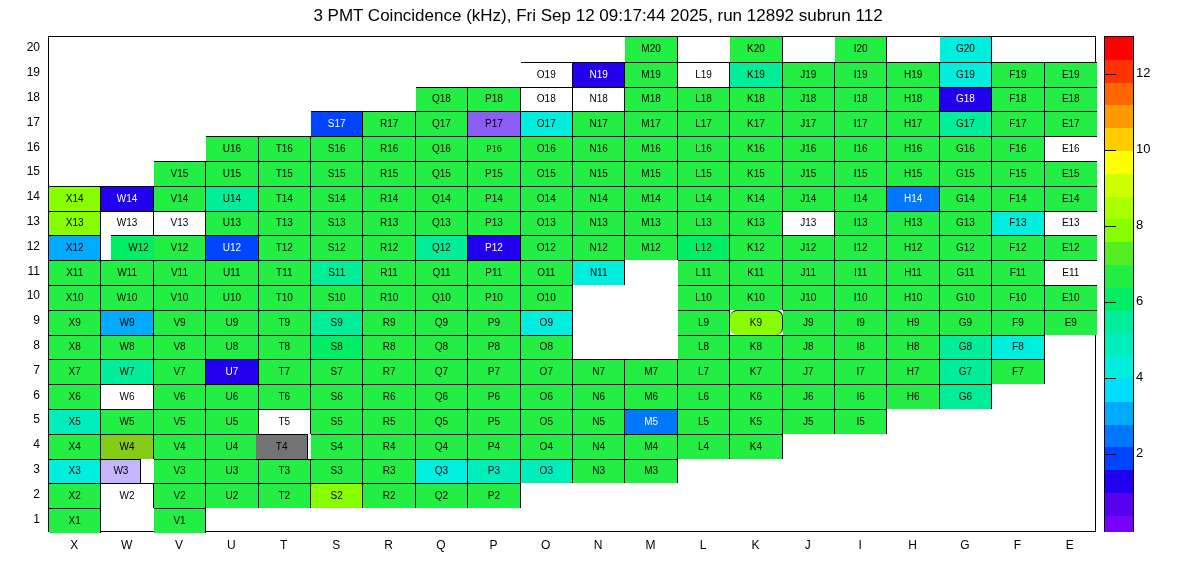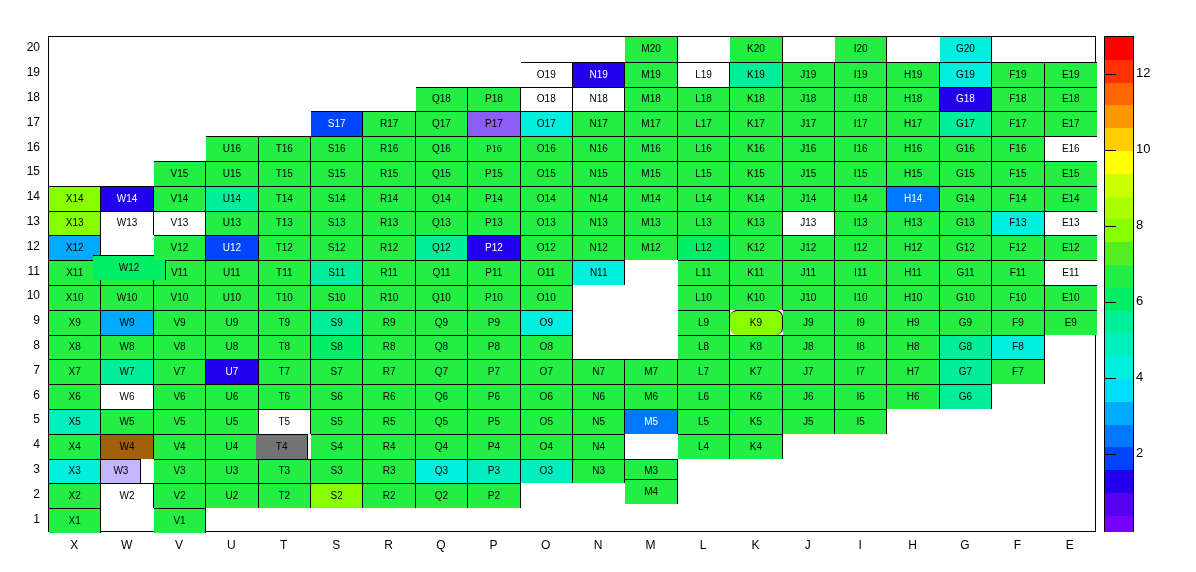--- a/index.html
+++ b/index.html
@@ -45,20 +45,21 @@
     position:absolute;left:1136px;font-size:13px;
   }
   .ctickline{
     position:absolute;left:1104px;width:12px;height:1px;background:#000;
   }
 </style>
 </head>
 <body>
 
 <div id="root">
+  <div id="title">3 PMT Coincidence (kHz), Fri Sep 12 09:17:44 2025, run 12892 subrun 112</div>
 
   <div id="plot">
     <div id="grid">
         <div class="cell" style="left: 0px; top: 471.2px; width: 52.4px; height: 24.8px; background: rgb(34, 238, 68); color: rgb(0, 0, 0);">X1</div>
         <div class="cell" style="left: 104.8px; top: 471.2px; width: 52.4px; height: 24.8px; background: rgb(34, 238, 68); color: rgb(0, 0, 0);">V1</div>
         <div class="cell" style="left: 0px; top: 446.4px; width: 52.4px; height: 24.8px; background: rgb(34, 238, 68); color: rgb(0, 0, 0);">X2</div>
         <div class="cell" style="left: 52.4px; top: 446.4px; width: 52.4px; height: 24.8px; background: rgb(255, 255, 255); color: rgb(0, 0, 0);">W2</div>
         <div class="cell" style="left: 104.8px; top: 446.4px; width: 52.4px; height: 24.8px; background: rgb(34, 238, 68); color: rgb(0, 0, 0);">V2</div>
         <div class="cell" style="left: 157.2px; top: 446.4px; width: 52.4px; height: 24.8px; background: rgb(34, 238, 68); color: rgb(0, 0, 0);">U2</div>
         <div class="cell" style="left: 209.6px; top: 446.4px; width: 52.4px; height: 24.8px; background: rgb(34, 238, 68); color: rgb(0, 0, 0);">T2</div>
@@ -72,31 +73,31 @@
         <div class="cell" style="left: 157.2px; top: 421.6px; width: 52.4px; height: 24.8px; background: rgb(34, 238, 68); color: rgb(0, 0, 0);">U3</div>
         <div class="cell" style="left: 209.6px; top: 421.6px; width: 52.4px; height: 24.8px; background: rgb(34, 238, 68); color: rgb(0, 0, 0);">T3</div>
         <div class="cell" style="left: 262px; top: 421.6px; width: 52.4px; height: 24.8px; background: rgb(34, 238, 68); color: rgb(0, 0, 0);">S3</div>
         <div class="cell" style="left: 314.4px; top: 421.6px; width: 52.4px; height: 24.8px; background: rgb(34, 238, 68); color: rgb(0, 0, 0);">R3</div>
         <div class="cell" style="left: 366.8px; top: 421.6px; width: 52.4px; height: 24.8px; background: rgb(0, 238, 221); color: rgb(0, 0, 0);">Q3</div>
         <div class="cell" style="left: 419.2px; top: 421.6px; width: 52.4px; height: 24.8px; background: rgb(0, 238, 187); color: rgb(0, 0, 0);">P3</div>
         <div class="cell" style="left: 471.6px; top: 421.6px; width: 52.4px; height: 24.8px; background: rgb(0, 238, 187); color: rgb(0, 0, 0);">O3</div>
         <div class="cell" style="left: 524px; top: 421.6px; width: 52.4px; height: 24.8px; background: rgb(34, 238, 68); color: rgb(0, 0, 0);">N3</div>
         <div class="cell" style="left: 576.4px; top: 421.6px; width: 52.4px; height: 24.8px; background: rgb(34, 238, 68); color: rgb(0, 0, 0);">M3</div>
         <div class="cell" style="left: 0px; top: 396.8px; width: 52.4px; height: 24.8px; background: rgb(34, 238, 68); color: rgb(0, 0, 0);">X4</div>
-        <div class="cell" style="left: 52.4px; top: 396.8px; width: 52.4px; height: 24.8px; background: #a16207; color: rgb(0, 0, 0); text-align: right;">W4</div>
+        <div class="cell" style="left: 52.4px; top: 396.8px; width: 52.4px; height: 24.8px; background: #84cc16; color: rgb(0, 0, 0); text-align: right;">W4</div>
         <div class="cell" style="left: 104.8px; top: 396.8px; width: 52.4px; height: 24.8px; background: rgb(34, 238, 68); color: rgb(0, 0, 0);">V4</div>
         <div class="cell" style="left: 157.2px; top: 396.8px; width: 52.4px; height: 24.8px; background: rgb(34, 238, 68); color: rgb(0, 0, 0);">U4</div>
         <div class="cell" style="left: 207px; top: 396.8px; width: 52.4px; height: 24.8px; background: #737373; color: rgb(0, 0, 0); text-align: right;">T4</div>
         <div class="cell" style="left: 262px; top: 396.8px; width: 52.4px; height: 24.8px; background: rgb(34, 238, 68); color: rgb(0, 0, 0);">S4</div>
         <div class="cell" style="left: 314.4px; top: 396.8px; width: 52.4px; height: 24.8px; background: rgb(34, 238, 68); color: rgb(0, 0, 0);">R4</div>
         <div class="cell" style="left: 366.8px; top: 396.8px; width: 52.4px; height: 24.8px; background: rgb(34, 238, 68); color: rgb(0, 0, 0);">Q4</div>
         <div class="cell" style="left: 419.2px; top: 396.8px; width: 52.4px; height: 24.8px; background: rgb(34, 238, 68); color: rgb(0, 0, 0);">P4</div>
         <div class="cell" style="left: 471.6px; top: 396.8px; width: 52.4px; height: 24.8px; background: rgb(34, 238, 68); color: rgb(0, 0, 0);">O4</div>
         <div class="cell" style="left: 524px; top: 396.8px; width: 52.4px; height: 24.8px; background: rgb(34, 238, 68); color: rgb(0, 0, 0);">N4</div>
-        <div class="cell" style="left: 576.4px; top: 396.8px; width: 52.4px; height: 24.8px; background: rgb(34, 238, 68); color: rgb(0, 0, 0); margin-top: 45px;">M4</div>
+        <div class="cell" style="left: 576.4px; top: 396.8px; width: 52.4px; height: 24.8px; background: rgb(34, 238, 68); color: rgb(0, 0, 0);">M4</div>
         <div class="cell" style="left: 628.8px; top: 396.8px; width: 52.4px; height: 24.8px; background: rgb(34, 238, 68); color: rgb(0, 0, 0);">L4</div>
         <div class="cell" style="left: 681.2px; top: 396.8px; width: 52.4px; height: 24.8px; background: rgb(34, 238, 68); color: rgb(0, 0, 0);">K4</div>
         <div class="cell" style="left: 0px; top: 372px; width: 52.4px; height: 24.8px; background: rgb(0, 238, 187); color: rgb(0, 0, 0);">X5</div>
         <div class="cell" style="left: 52.4px; top: 372px; width: 52.4px; height: 24.8px; background: rgb(34, 238, 68); color: rgb(0, 0, 0);">W5</div>
         <div class="cell" style="left: 104.8px; top: 372px; width: 52.4px; height: 24.8px; background: rgb(34, 238, 68); color: rgb(0, 0, 0);">V5</div>
         <div class="cell" style="left: 157.2px; top: 372px; width: 52.4px; height: 24.8px; background: rgb(34, 238, 68); color: rgb(0, 0, 0);">U5</div>
         <div class="cell" style="left: 209.6px; top: 372px; width: 52.4px; height: 24.8px; background: rgb(255, 255, 255); color: rgb(0, 0, 0);">T5</div>
         <div class="cell" style="left: 262px; top: 372px; width: 52.4px; height: 24.8px; background: rgb(34, 238, 68); color: rgb(0, 0, 0);">S5</div>
         <div class="cell" style="left: 314.4px; top: 372px; width: 52.4px; height: 24.8px; background: rgb(34, 238, 68); color: rgb(0, 0, 0);">R5</div>
         <div class="cell" style="left: 366.8px; top: 372px; width: 52.4px; height: 24.8px; background: rgb(34, 238, 68); color: rgb(0, 0, 0);">Q5</div>
@@ -211,21 +212,21 @@
         <div class="cell" style="left: 524px; top: 223.2px; width: 52.4px; height: 24.8px; background: rgb(0, 238, 221); color: rgb(0, 0, 0);">N11</div>
         <div class="cell" style="left: 628.8px; top: 223.2px; width: 52.4px; height: 24.8px; background: rgb(34, 238, 68); color: rgb(0, 0, 0);">L11</div>
         <div class="cell" style="left: 681.2px; top: 223.2px; width: 52.4px; height: 24.8px; background: rgb(34, 238, 68); color: rgb(0, 0, 0);">K11</div>
         <div class="cell" style="left: 733.6px; top: 223.2px; width: 52.4px; height: 24.8px; background: rgb(34, 238, 68); color: rgb(0, 0, 0);">J11</div>
         <div class="cell" style="left: 786px; top: 223.2px; width: 52.4px; height: 24.8px; background: rgb(34, 238, 68); color: rgb(0, 0, 0);">I11</div>
         <div class="cell" style="left: 838.4px; top: 223.2px; width: 52.4px; height: 24.8px; background: rgb(34, 238, 68); color: rgb(0, 0, 0);">H11</div>
         <div class="cell" style="left: 890.8px; top: 223.2px; width: 52.4px; height: 24.8px; background: rgb(34, 238, 68); color: rgb(0, 0, 0);">G11</div>
         <div class="cell" style="left: 943.2px; top: 223.2px; width: 52.4px; height: 24.8px; background: rgb(34, 238, 68); color: rgb(0, 0, 0);">F11</div>
         <div class="cell noright" style="left: 995.6px; top: 223.2px; width: 52.4px; height: 24.8px; background: rgb(255, 255, 255); color: rgb(0, 0, 0);">E11</div>
         <div class="cell" style="left: 0px; top: 198.4px; width: 52.4px; height: 24.8px; background: rgb(0, 170, 255); color: rgb(0, 0, 0);">X12</div>
-        <div class="cell" style="left: 44px; top: 198.4px; width: 73px; height: 24.8px; background: rgb(0, 238, 102); color: rgb(0, 0, 0); margin-top: 20px;">W12</div>
+        <div class="cell" style="left: 62px; top: 198.4px; width: 56px; height: 24.8px; background: rgb(0, 238, 102); color: rgb(0, 0, 0);">W12</div>
         <div class="cell" style="left: 104.8px; top: 198.4px; width: 52.4px; height: 24.8px; background: rgb(34, 238, 68); color: rgb(0, 0, 0);">V12</div>
         <div class="cell" style="left: 157.2px; top: 198.4px; width: 52.4px; height: 24.8px; background: rgb(0, 68, 255); color: rgb(255, 255, 255);">U12</div>
         <div class="cell" style="left: 209.6px; top: 198.4px; width: 52.4px; height: 24.8px; background: rgb(34, 238, 68); color: rgb(0, 0, 0);">T12</div>
         <div class="cell" style="left: 262px; top: 198.4px; width: 52.4px; height: 24.8px; background: rgb(34, 238, 68); color: rgb(0, 0, 0);">S12</div>
         <div class="cell" style="left: 314.4px; top: 198.4px; width: 52.4px; height: 24.8px; background: rgb(34, 238, 68); color: rgb(0, 0, 0);">R12</div>
         <div class="cell" style="left: 366.8px; top: 198.4px; width: 52.4px; height: 24.8px; background: rgb(0, 238, 153); color: rgb(0, 0, 0);">Q12</div>
         <div class="cell" style="left: 419.2px; top: 198.4px; width: 52.4px; height: 24.8px; background: rgb(34, 0, 238); color: rgb(255, 255, 255);">P12</div>
         <div class="cell" style="left: 471.6px; top: 198.4px; width: 52.4px; height: 24.8px; background: rgb(34, 238, 68); color: rgb(0, 0, 0);">O12</div>
         <div class="cell" style="left: 524px; top: 198.4px; width: 52.4px; height: 24.8px; background: rgb(34, 238, 68); color: rgb(0, 0, 0);">N12</div>
         <div class="cell" style="left: 576.4px; top: 198.4px; width: 52.4px; height: 24.8px; background: rgb(34, 238, 68); color: rgb(0, 0, 0);">M12</div>

